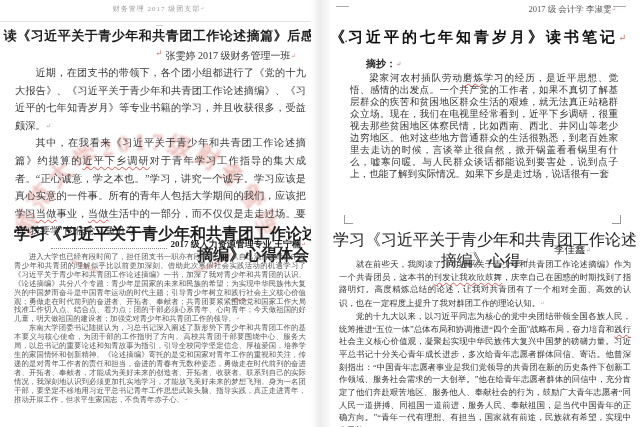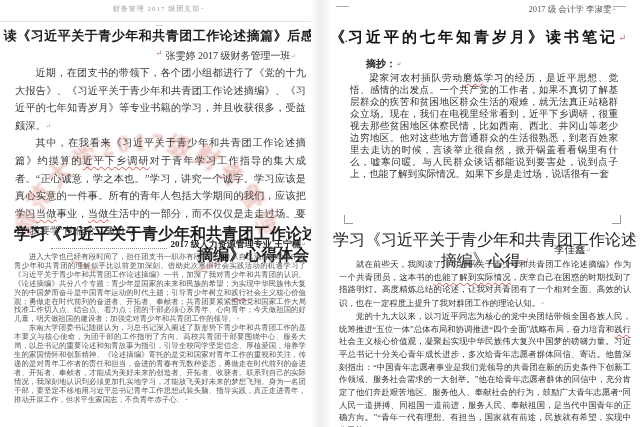--- a/index.html
+++ b/index.html
@@ -109,18 +109,18 @@
     </div>
 
     <div class="abs mark bl" style="left:14px;top:215px;"></div>
     <div class="abs mark br" style="left:282px;top:215px;"></div>
 
     <div class="abs rp-title2">学习《习近平关于青少年和共青团工作论述摘编》心得<span class="ret">↵</span></div>
     <div class="abs rp-tab">→</div>
     <div class="abs rp-author2">李佳鑫<span class="ret">↵</span></div>
 
     <div class="abs rp-body2">
-      <p>就在前些天，我阅读了《习近平关于青少年和共青团工作论述摘编》作为一个共青团员，这本书的<span class="sq">也能了解到实际情况</span>，庆幸自己在困惑的时期找到了指路明灯。高度精炼总结的论述，让我对共青团有了一个相对全面、高效的认识，也在一定程度上提升了我对群团工作的理论认知。<span class="ret">↵</span></p>
+      <p>就在前些天，我阅读了《习近平关于青少年和共青团工作论述摘编》作为一个共青团员，这本书的<span class="sq">刊发让我欢欣鼓舞</span>，庆幸自己在困惑的时期找到了指路明灯。高度精炼总结的论述，让我对共青团有了一个相对全面、高效的认识，也在一定程度上提升了我对群团工作的理论认知。<span class="ret">↵</span></p>
       <p>党的十九大以来，以习近平同志为核心的党中央团结带领全国各族人民，统筹推进“五位一体”总体布局和协调推进“四个全面”战略布局，奋力培育和<span class="sq">践行</span>社会主义核心价值观，凝聚起实现中华民族伟大复兴中国梦的磅礴力量。习近平总书记十分关心青年成长进步，多次给青年志愿者群体回信、寄语。他曾深刻指出：“中国青年志愿者事业是我们党领导的共青团在新的历史条件下创新工作领域、服务社会需求的一大创举。”他在给青年志愿者群体的回信中，充分肯定了他们奔赴艰苦地区、服务他人、奉献社会的行为，鼓励广大青年志愿者“同人民一道拼搏、同祖国一道前进，服务人民、奉献祖国，是当代中国青年的正确方向。”“青年一代有理想、有担当，国家就有前途，民族就有希望，实现中华民族</p>
     </div>
   </div>
 
 </div>
 
 </body></html>

